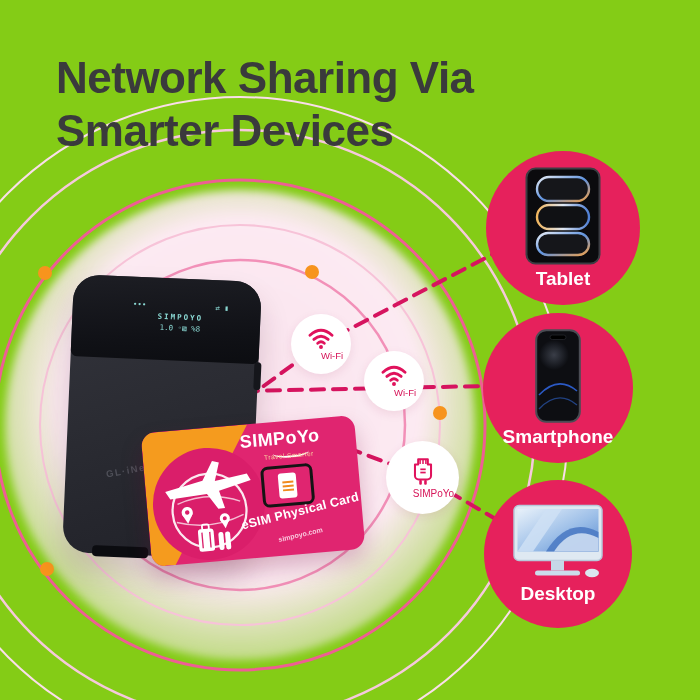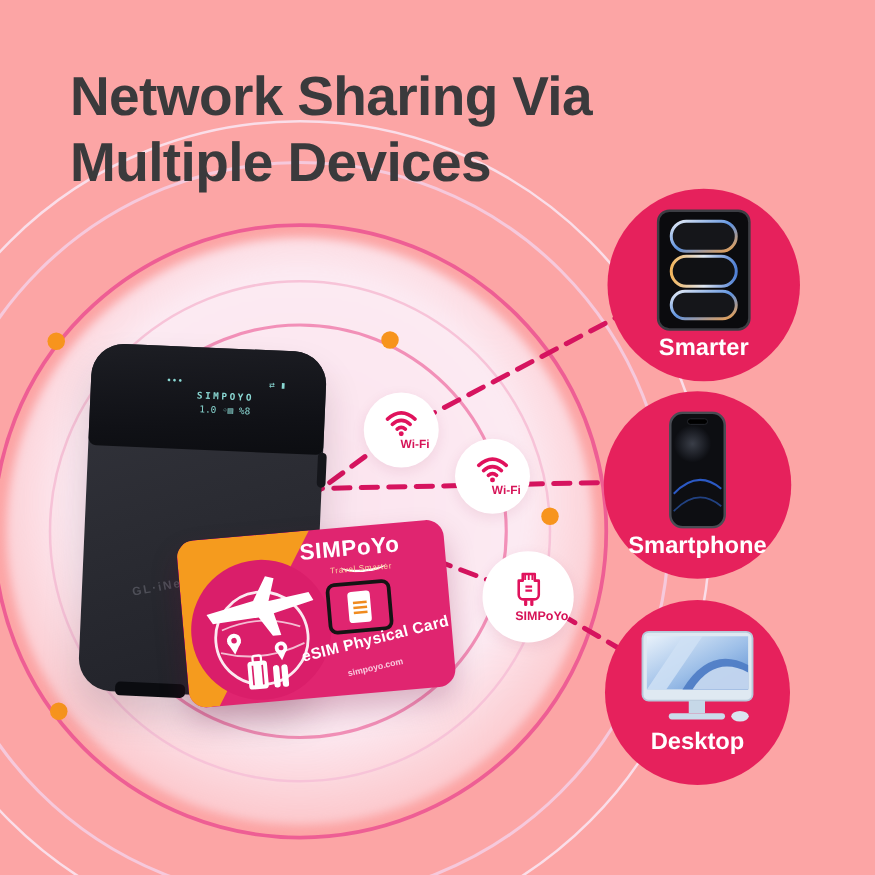--- a/index.html
+++ b/index.html
@@ -1,16 +1,16 @@
 <!DOCTYPE html>
 <html><head>
 <meta charset="utf-8">
 <style>
   html,body{margin:0;padding:0;background:#fff;}
-  #stage{position:relative;width:700px;height:700px;background:#fca5a5;overflow:hidden;
+  #stage{position:relative;width:700px;height:700px;background:#84cc16;overflow:hidden;
          font-family:"Liberation Sans",sans-serif;}
   
   .title{position:absolute;left:56px;top:52px;z-index:8;color:#3a3a3c;font-weight:800;
          font-size:44px;line-height:1.2;letter-spacing:-0.5px;}
   
   .glow{position:absolute;left:5px;top:190px;width:470px;height:470px;border-radius:50%;z-index:0;
         background:radial-gradient(circle at 50% 45%, #fbe3ee 0%, #fceaf2 52%, rgba(252,234,242,0.55) 72%, rgba(252,234,242,0) 100%);
         filter:blur(4px);}
   svg.layer{position:absolute;left:0;top:0;z-index:1;pointer-events:none;}
   svg.dashes{z-index:2;}
@@ -47,21 +47,21 @@
   .simchip{width:18px;height:25px;background:#fff;border-radius:3px;display:flex;flex-direction:column;
            justify-content:center;gap:2px;align-items:center;}
   .simchip i{display:block;width:11px;height:2px;background:#f08b1e;}
   .cardtype{position:absolute;left:92px;top:84px;color:#fff;font-weight:800;font-size:12.5px;
            transform:rotate(-9deg);letter-spacing:.3px;}
   .website{position:absolute;left:128px;top:111px;color:#f9c9de;font-size:7px;font-weight:bold;
            transform:rotate(-8deg);}
   
   .badge{position:absolute;background:#fff;border-radius:50%;z-index:5;display:flex;flex-direction:column;
          align-items:center;justify-content:center;gap:1px;box-shadow:0 3px 10px rgba(150,30,80,.10);}
-  .badge .lbl{color:#d61458;font-weight:700;font-size:9.5px;margin-left:22px;}
+  .badge .lbl{color:#d61458;font-weight:400;font-size:9.5px;margin-left:22px;}
   #badge-wifi-1{left:291px;top:314px;width:60px;height:60px;}
   #badge-wifi-2{left:364px;top:351px;width:60px;height:60px;}
   #badge-ethernet{left:386px;top:441px;width:73px;height:73px;}
   #badge-ethernet .lbl{font-size:10px;}
   
   .devcircle{position:absolute;border-radius:50%;background:#e6215c;z-index:4;display:flex;
              flex-direction:column;align-items:center;justify-content:center;}
   #circle-tablet{left:486px;top:151px;width:154px;height:154px;}
   #circle-smartphone{left:483px;top:313px;width:150px;height:150px;}
   #circle-desktop{left:484px;top:480px;width:148px;height:148px;}
@@ -87,21 +87,21 @@
   </svg>
 
   <svg class="layer dashes" width="700" height="700">
     <path d="M246 399 L321 344 L495 253" fill="none" stroke="#D6145F" stroke-width="4" stroke-dasharray="13 9" stroke-linecap="round"></path>
     <path d="M245 391 L486 386" fill="none" stroke="#D6145F" stroke-width="4" stroke-dasharray="13 9" stroke-linecap="round"></path>
     <path d="M348 448 L422 476 L494 518" fill="none" stroke="#D6145F" stroke-width="4" stroke-dasharray="13 9" stroke-linecap="round"></path>
   </svg>
 
   <div class="title">
     <div>Network Sharing Via</div>
-    <div>Multiple Devices</div>
+    <div>Smarter Devices</div>
   </div>
 
   <div class="hotspot">
     <div class="top"></div>
     <div class="screen">
       <div class="r1">
         <span>•••</span>
         <span>⇄ ▮</span>
       </div>
       <div class="r2">SIMPOYO</div>
@@ -200,21 +200,21 @@
           <stop offset="0" stop-color="#f2b65e"></stop>
             <stop offset="0.5" stop-color="#dfe7f2"></stop>
             <stop offset="1" stop-color="#4f7fd4"></stop>
         </linearGradient>
       </defs>
       <rect x="1.5" y="1.5" width="73" height="95" rx="9" fill="#0b0b0e" stroke="#3c3d43" stroke-width="2"></rect>
       <rect x="12" y="10" width="52" height="24" rx="12" fill="#15161a" stroke="url(#g1)" stroke-width="2.4"></rect>
       <rect x="12" y="38" width="52" height="24" rx="12" fill="#101114" stroke="url(#g2)" stroke-width="2.4"></rect>
       <rect x="12" y="66" width="52" height="22" rx="11" fill="#15161a" stroke="url(#g1)" stroke-width="2.4"></rect>
     </svg>
-    <div class="devcaption">Smarter</div>
+    <div class="devcaption">Tablet</div>
   </div>
 
   <div class="devcircle" id="circle-desktop">
     <svg width="104" height="76" viewBox="0 0 104 76">
       <defs>
         <linearGradient id="scr" x1="0" y1="0" x2="1" y2="1">
           <stop offset="0" stop-color="#e8f1fa"></stop>
             <stop offset="0.55" stop-color="#9dbfe8"></stop>
             <stop offset="1" stop-color="#5c8ed2"></stop>
         </linearGradient>

